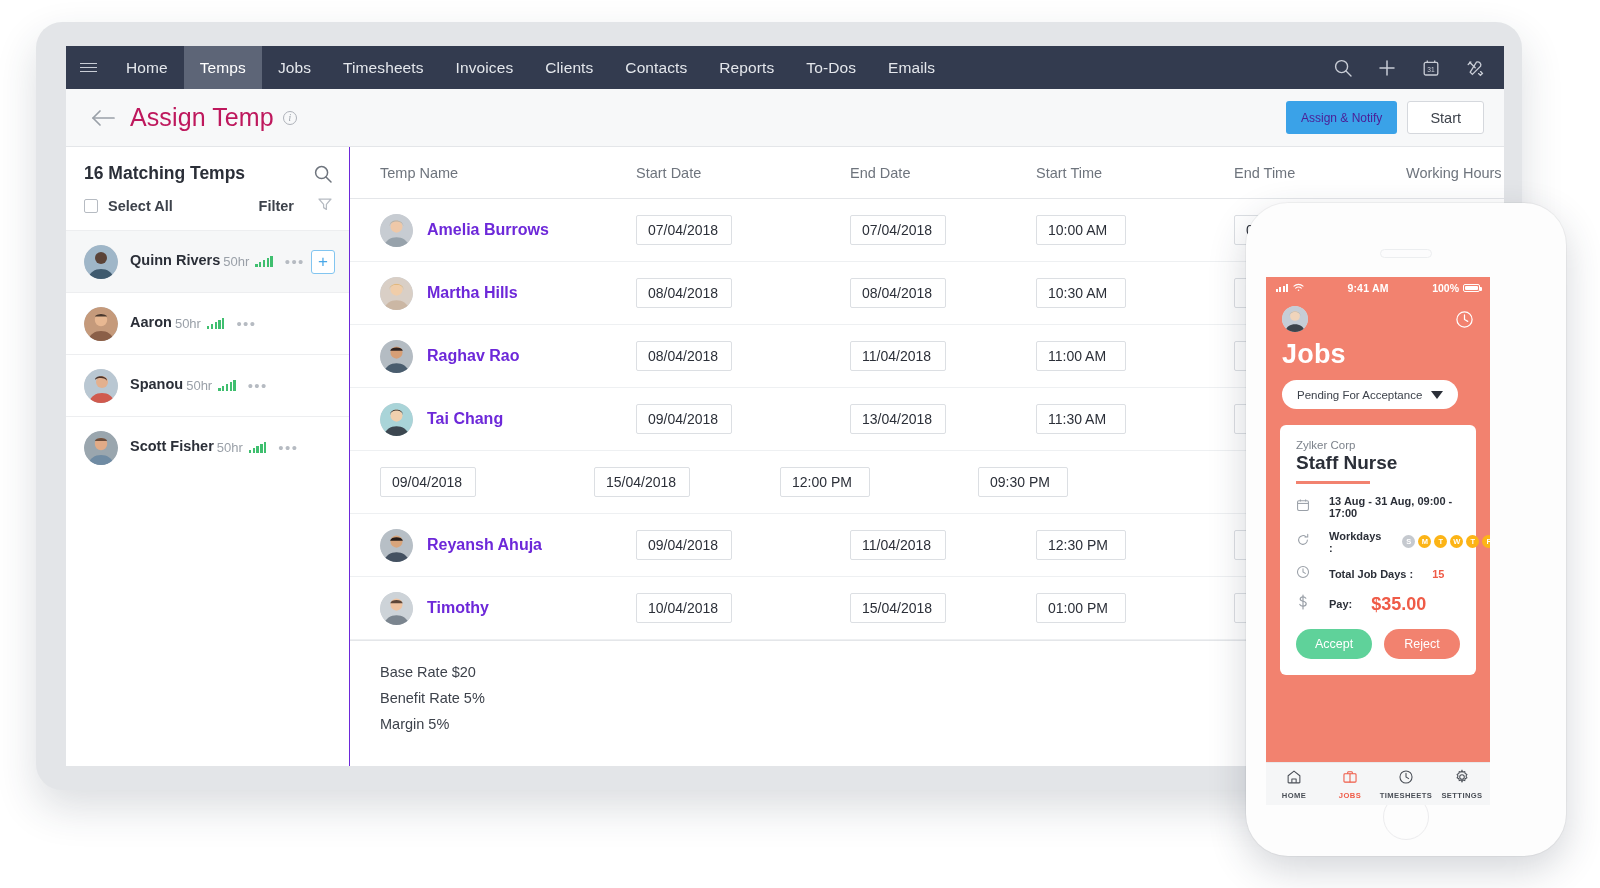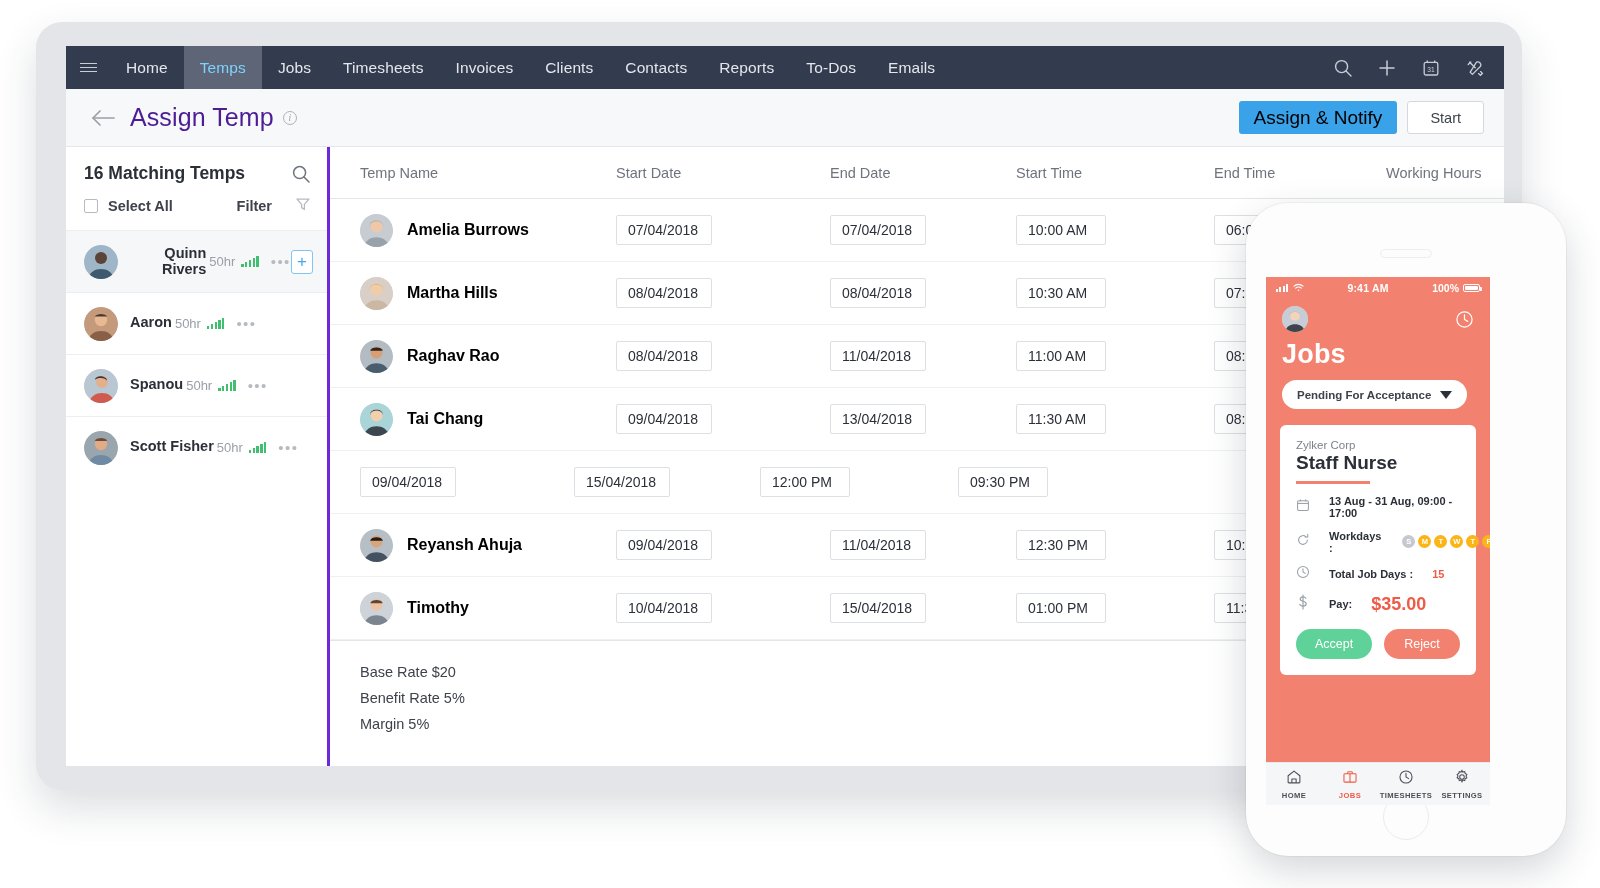--- a/index.html
+++ b/index.html
@@ -35,60 +35,59 @@
   .nav-burger{
     width:44px; display:flex; align-items:center; justify-content:center;
     cursor:pointer;
   }
   .nav-burger span{ display:block; width:17px; height:1.6px; background:#c9cdd6; margin:2.3px 0;}
   .nav-item{
     display:flex; align-items:center; padding:0 16px;
     color:#e4e7ec; font-size:15.5px; letter-spacing:.1px; cursor:pointer;
     white-space:nowrap;
   }
-  .nav-item.active{ background:#5d6577; color:#7dd3fc; }
+  .nav-item.active{ background:#5d6577; color:#ffffff; }
   .nav-right{
     margin-left:auto; display:flex; align-items:center; padding-right:18px; gap:22px;
   }
   .nav-ic{ width:22px; height:22px; cursor:pointer; display:flex;align-items:center;justify-content:center;}
   .nav-ic svg{ display:block; }
 
   
   .pagehead{
     height:58px; background:#f7f8f9; border-bottom:1px solid #e4e6e9;
     display:flex; align-items:center; padding:0 20px 0 24px;
     position:relative;
   }
   .back-arrow{ cursor:pointer; margin-right:14px; display:flex;align-items:center;}
-  .page-title{ font-size:25px; color:#4c1d95; font-weight:400; letter-spacing:.1px;}
+  .page-title{ font-size:25px; color:#be185d; font-weight:400; letter-spacing:.1px;}
   .info-ic{
     margin-left:9px; width:14px;height:14px;border:1.3px solid #aeb2b9;border-radius:50%;
     color:#9aa0a8; font-size:9.5px; display:flex; align-items:center; justify-content:center;
     font-family:"Liberation Serif", serif; font-style:italic;
   }
   .head-actions{ margin-left:auto; display:flex; align-items:center; gap:10px;}
   .btn-primary{
-    background:#3aa2e8; color:#000000; border:none; border-radius:3px;
-    padding:0 15px; height:33px; font-size:19px; cursor:pointer;
+    background:#3aa2e8; color:#4c1d95; border:none; border-radius:3px;
+    padding:0 15px; height:33px; font-size:12px; cursor:pointer;
     font-family:"Liberation Sans", sans-serif;
   }
   .btn-ghost{
     background:#fff; color:#3d424b; border:1px solid #d5d8dd; border-radius:3px;
     padding:0 22px; height:33px; font-size:14.5px; cursor:pointer;
     font-family:"Liberation Sans", sans-serif;
   }
 
   
   .body-split{ display:flex; height:619px; }
 
   
   .sidebar{
-    width:264px; border-right:3px solid #6d28d9; background:#fff;
+    width:284px; border-right:1px solid #6d28d9; background:#fff;
     flex:none;
-    text-align:right;
   }
   .sb-head{
     display:flex; align-items:center; padding:16px 16px 10px 18px;
   }
   .sb-title{ font-size:17.5px; font-weight:bold; color:#2b2f38;}
   .sb-search{ margin-left:auto; cursor:pointer; display:flex;}
   .sb-sub{
     display:flex; align-items:center; padding:2px 16px 14px 18px;
   }
   .cbx{
@@ -135,21 +134,21 @@
   .c-st{ width:198px; flex:none;}
   .c-et{ width:172px; flex:none;}
   .c-wh{ flex:1; min-width:0;}
 
   .trow{
     display:flex; align-items:center; height:63px;
     border-bottom:1px solid #eef0f2; padding-left:30px;
   }
   .cell-name{ display:flex; align-items:center; width:256px; flex:none;}
   .cell-name .avatar{ width:33px;height:33px; margin-right:14px;}
-  .row-name{ font-size:16px; font-weight:bold; color:#000000;}
+  .row-name{ font-size:16px; font-weight:bold; color:#6d28d9;}
   .fld{
     border:1px solid #dcdfe3; border-radius:2px; background:#fff;
     height:30px; display:flex; align-items:center; padding:0 11px;
     font-size:14px; color:#2b2f38; width:fit-content;
   }
   .fld.w-date{ width:96px;}
   .fld.w-time{ width:90px;}
 
   .table-foot{
     border-top:1px solid #e4e6e9; padding:19px 0 0 30px; flex:1;
@@ -192,21 +191,21 @@
   .batt i{ position:absolute; left:1px;top:1px;bottom:1px;right:1px;background:#fff;border-radius:1px;display:block;}
 
   .ph-top{ padding:8px 16px 0 16px;}
   .ph-toprow{ display:flex; align-items:center;}
   .ph-av{ width:26px;height:26px;border-radius:50%;background:#d3d8de;overflow:hidden;}
   .ph-hist{ margin-left:auto; cursor:pointer; display:flex;}
   .ph-jobs{ color:#fff; font-size:27px; font-weight:bold; margin-top:7px; letter-spacing:.2px;}
   .ph-pill{
     margin-top:10px; background:#fff; border-radius:17px; height:29px;
     display:inline-flex; align-items:center; gap:9px; padding:0 15px;
-    font-size:11.5px; font-weight:bold; color:#3d424b; cursor:pointer;
+    font-size:11.5px; font-weight:normal; color:#3d424b; cursor:pointer;
   }
   .caret{ width:0;height:0;border-left:6px solid transparent;border-right:6px solid transparent;border-top:8px solid #2b2f38;}
 
   .job-card{
     margin:16px 14px 0 14px; background:#fff; border-radius:6px;
     padding:14px 16px 16px 16px;
   }
   .jc-corp{ font-size:11.5px; color:#7c828b;}
   .jc-role{ font-size:19px; font-weight:bold; color:#2b2f38; margin-top:1px;}
   .jc-rule{ width:74px;height:2.5px;background:#f2826f; margin:7px 0 11px 0;}

